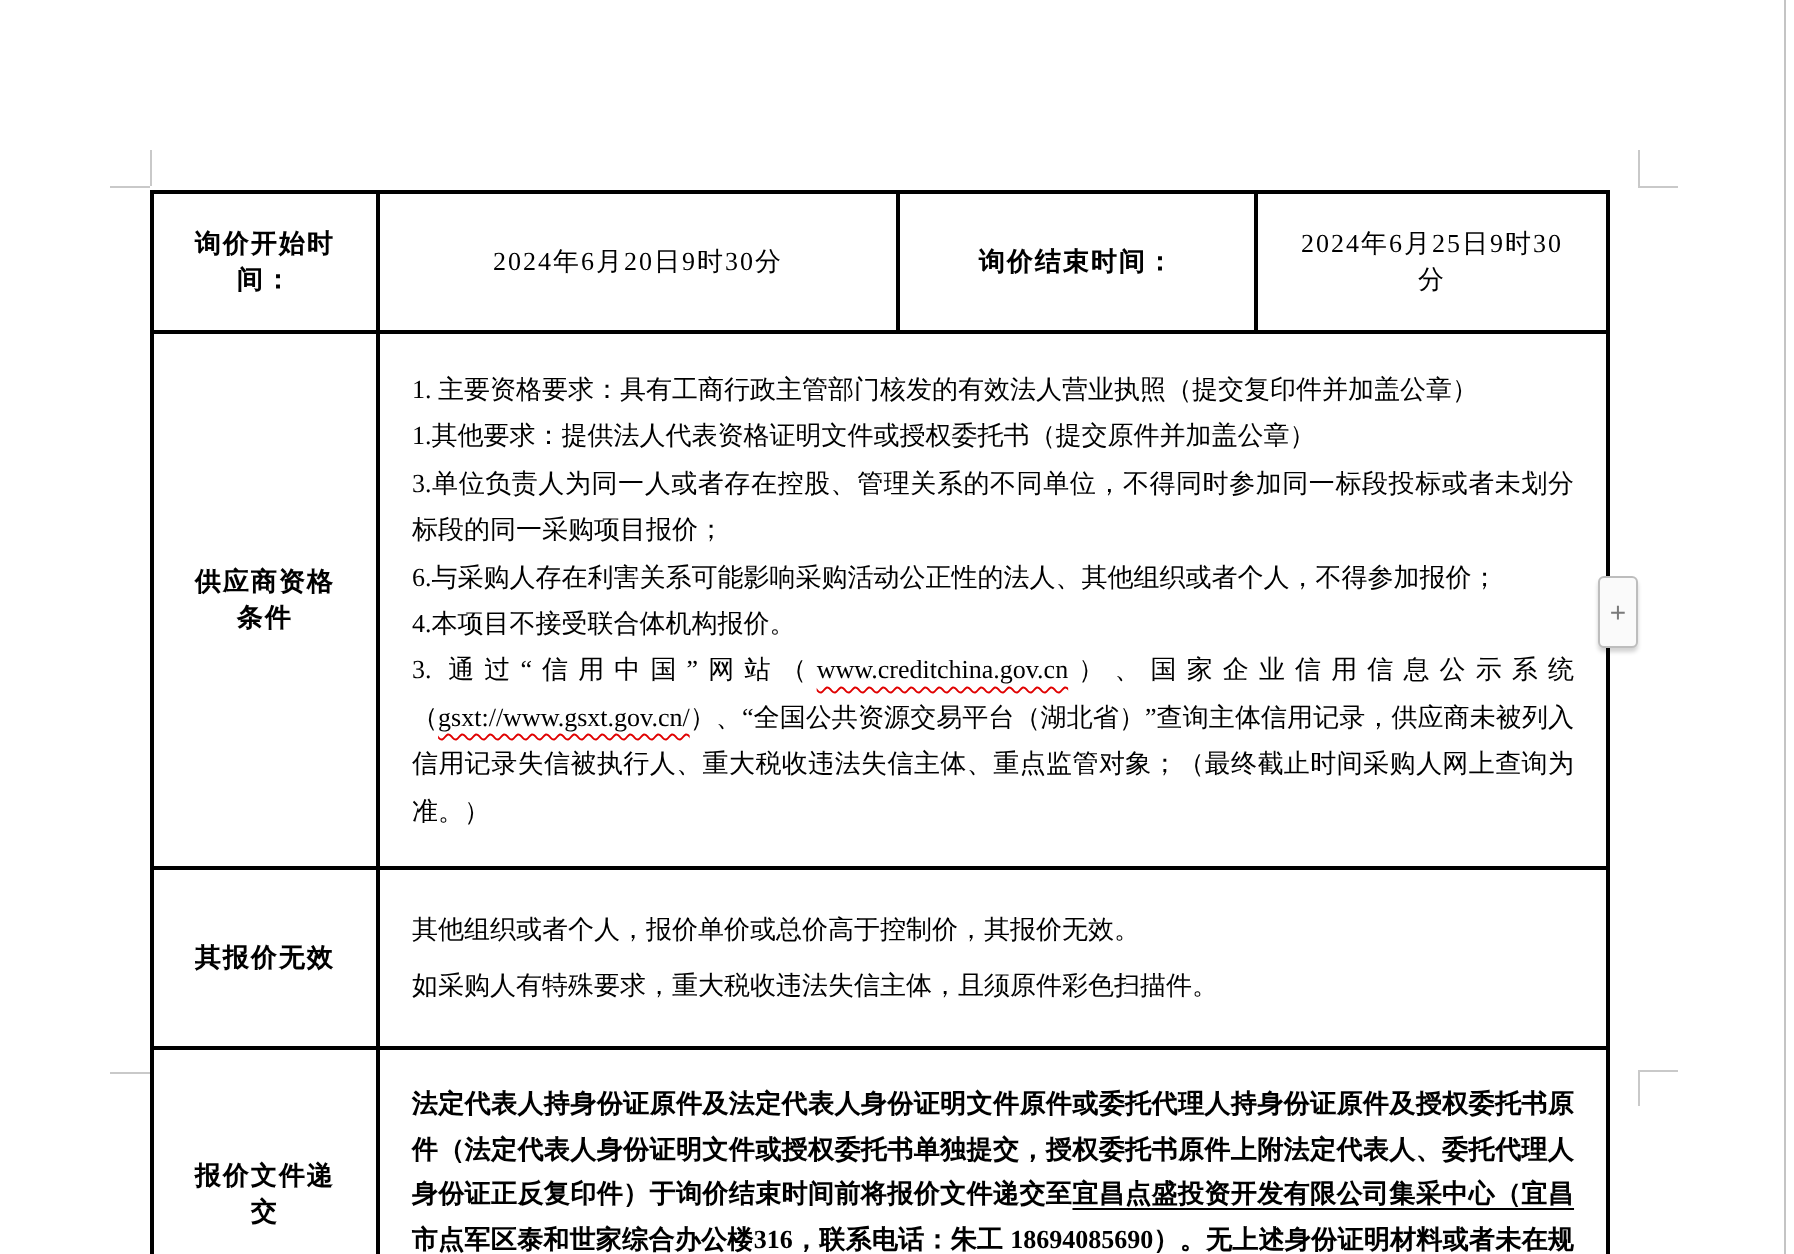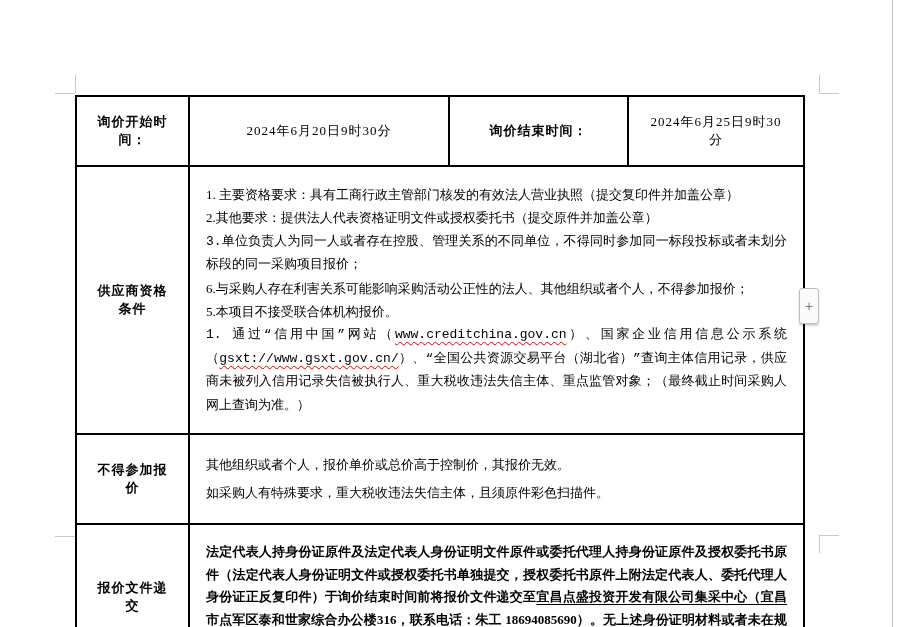--- a/index.html
+++ b/index.html
@@ -63,21 +63,21 @@
   td.content-cell {
     vertical-align: top;
     font-size: 13px;
     padding: 2px 8px 0 9px;
   }
   td.content-cell p { margin: 0; }
   .r2 p { line-height: 23.4px; }
   .r3 { padding-top: 0; }
   .r3 p { line-height: 28px; }
   .r4 p { line-height: 22.5px; text-align: justify; text-justify: inter-ideograph; font-weight: bold; }
-  p.just { text-align: justify; text-justify: inter-ideograph; font-family: Liberation Mono, monospace; }
+  p.just { text-align: justify; text-justify: inter-ideograph; }
   .u {
     text-decoration: underline;
     text-underline-offset: 3px;
   }
   .squig {
     text-decoration: underline;
     text-decoration-style: wavy;
     text-decoration-color: #e00000;
     text-decoration-thickness: 1px;
     text-underline-offset: 3px;
@@ -127,29 +127,29 @@
       <tr style="height:36px">
     <td class="label-cell">询价开始时间：</td>
     <td class="value-cell"><span class="u-date">2024年6月20日9时30分</span></td>
     <td class="label-cell">询价结束时间：</td>
     <td class="value-cell"><span class="u-date">2024年6月25日9时30分</span></td>
   </tr>
   <tr style="height:221px">
     <td class="label-cell">供应商资格条件</td>
     <td class="content-cell r2" colspan="3">
       <p>1. 主要资格要求：具有工商行政主管部门核发的有效法人营业执照（提交复印件并加盖公章）</p>
-      <p>2.其他要求：提供法人代表资格证明文件或授权委托书（提交原件并加盖公章）</p>
+      <p>1.其他要求：提供法人代表资格证明文件或授权委托书（提交原件并加盖公章）</p>
       <p class="just">3.单位负责人为同一人或者存在控股、管理关系的不同单位，不得同时参加同一标段投标或者未划分标段的同一采购项目报价；</p>
       <p>6.与采购人存在利害关系可能影响采购活动公正性的法人、其他组织或者个人，不得参加报价；</p>
-      <p>5.本项目不接受联合体机构报价。</p>
-      <p class="just"><span>1. 通过“信用中国”网站（</span><span class="squig">www.creditchina.gov.cn</span><span>）、国家企业信用信息公示系统（</span><span class="squig">gsxt://www.gsxt.gov.cn/</span><span>）、“全国公共资源交易平台（湖北省）”查询主体信用记录，供应商未被列入信用记录失信被执行人、重大税收违法失信主体、重点监管对象；（最终截止时间采购人网上查询为准。）</span></p>
+      <p>4.本项目不接受联合体机构报价。</p>
+      <p class="just"><span>3. 通过“信用中国”网站（</span><span class="squig">www.creditchina.gov.cn</span><span>）、国家企业信用信息公示系统（</span><span class="squig">gsxt://www.gsxt.gov.cn/</span><span>）、“全国公共资源交易平台（湖北省）”查询主体信用记录，供应商未被列入信用记录失信被执行人、重大税收违法失信主体、重点监管对象；（最终截止时间采购人网上查询为准。）</span></p>
     </td>
   </tr>
   <tr style="height:56px">
-    <td class="label-cell">不得参加报价</td>
+    <td class="label-cell">其报价无效</td>
     <td class="content-cell r3" colspan="3">
       <p>其他组织或者个人，报价单价或总价高于控制价，其报价无效。</p>
       <p>如采购人有特殊要求，重大税收违法失信主体，且须原件彩色扫描件。</p>
     </td>
   </tr>
   <tr style="height:114px">
     <td class="label-cell">报价文件递交</td>
     <td class="content-cell r4" colspan="3">
       <p><span>法定代表人持身份证原件及法定代表人身份证明文件原件或委托代理人持身份证原件及授权委托书原件（法定代表人身份证明文件或授权委托书单独提交，授权委托书原件上附法定代表人、委托代理人身份证正反复印件）于询价结束时间前将报价文件递交至</span><span class="u">宜昌点盛投资开发有限公司集采中心（宜昌市点军区泰和世家综合办公楼316，联系电话：朱工 18694085690）</span><span>。无上述身份证明材料或者未在规定时间段递交或者未送达至指定地点登记确认的报价文件，不予受理。</span></p>
     </td>

